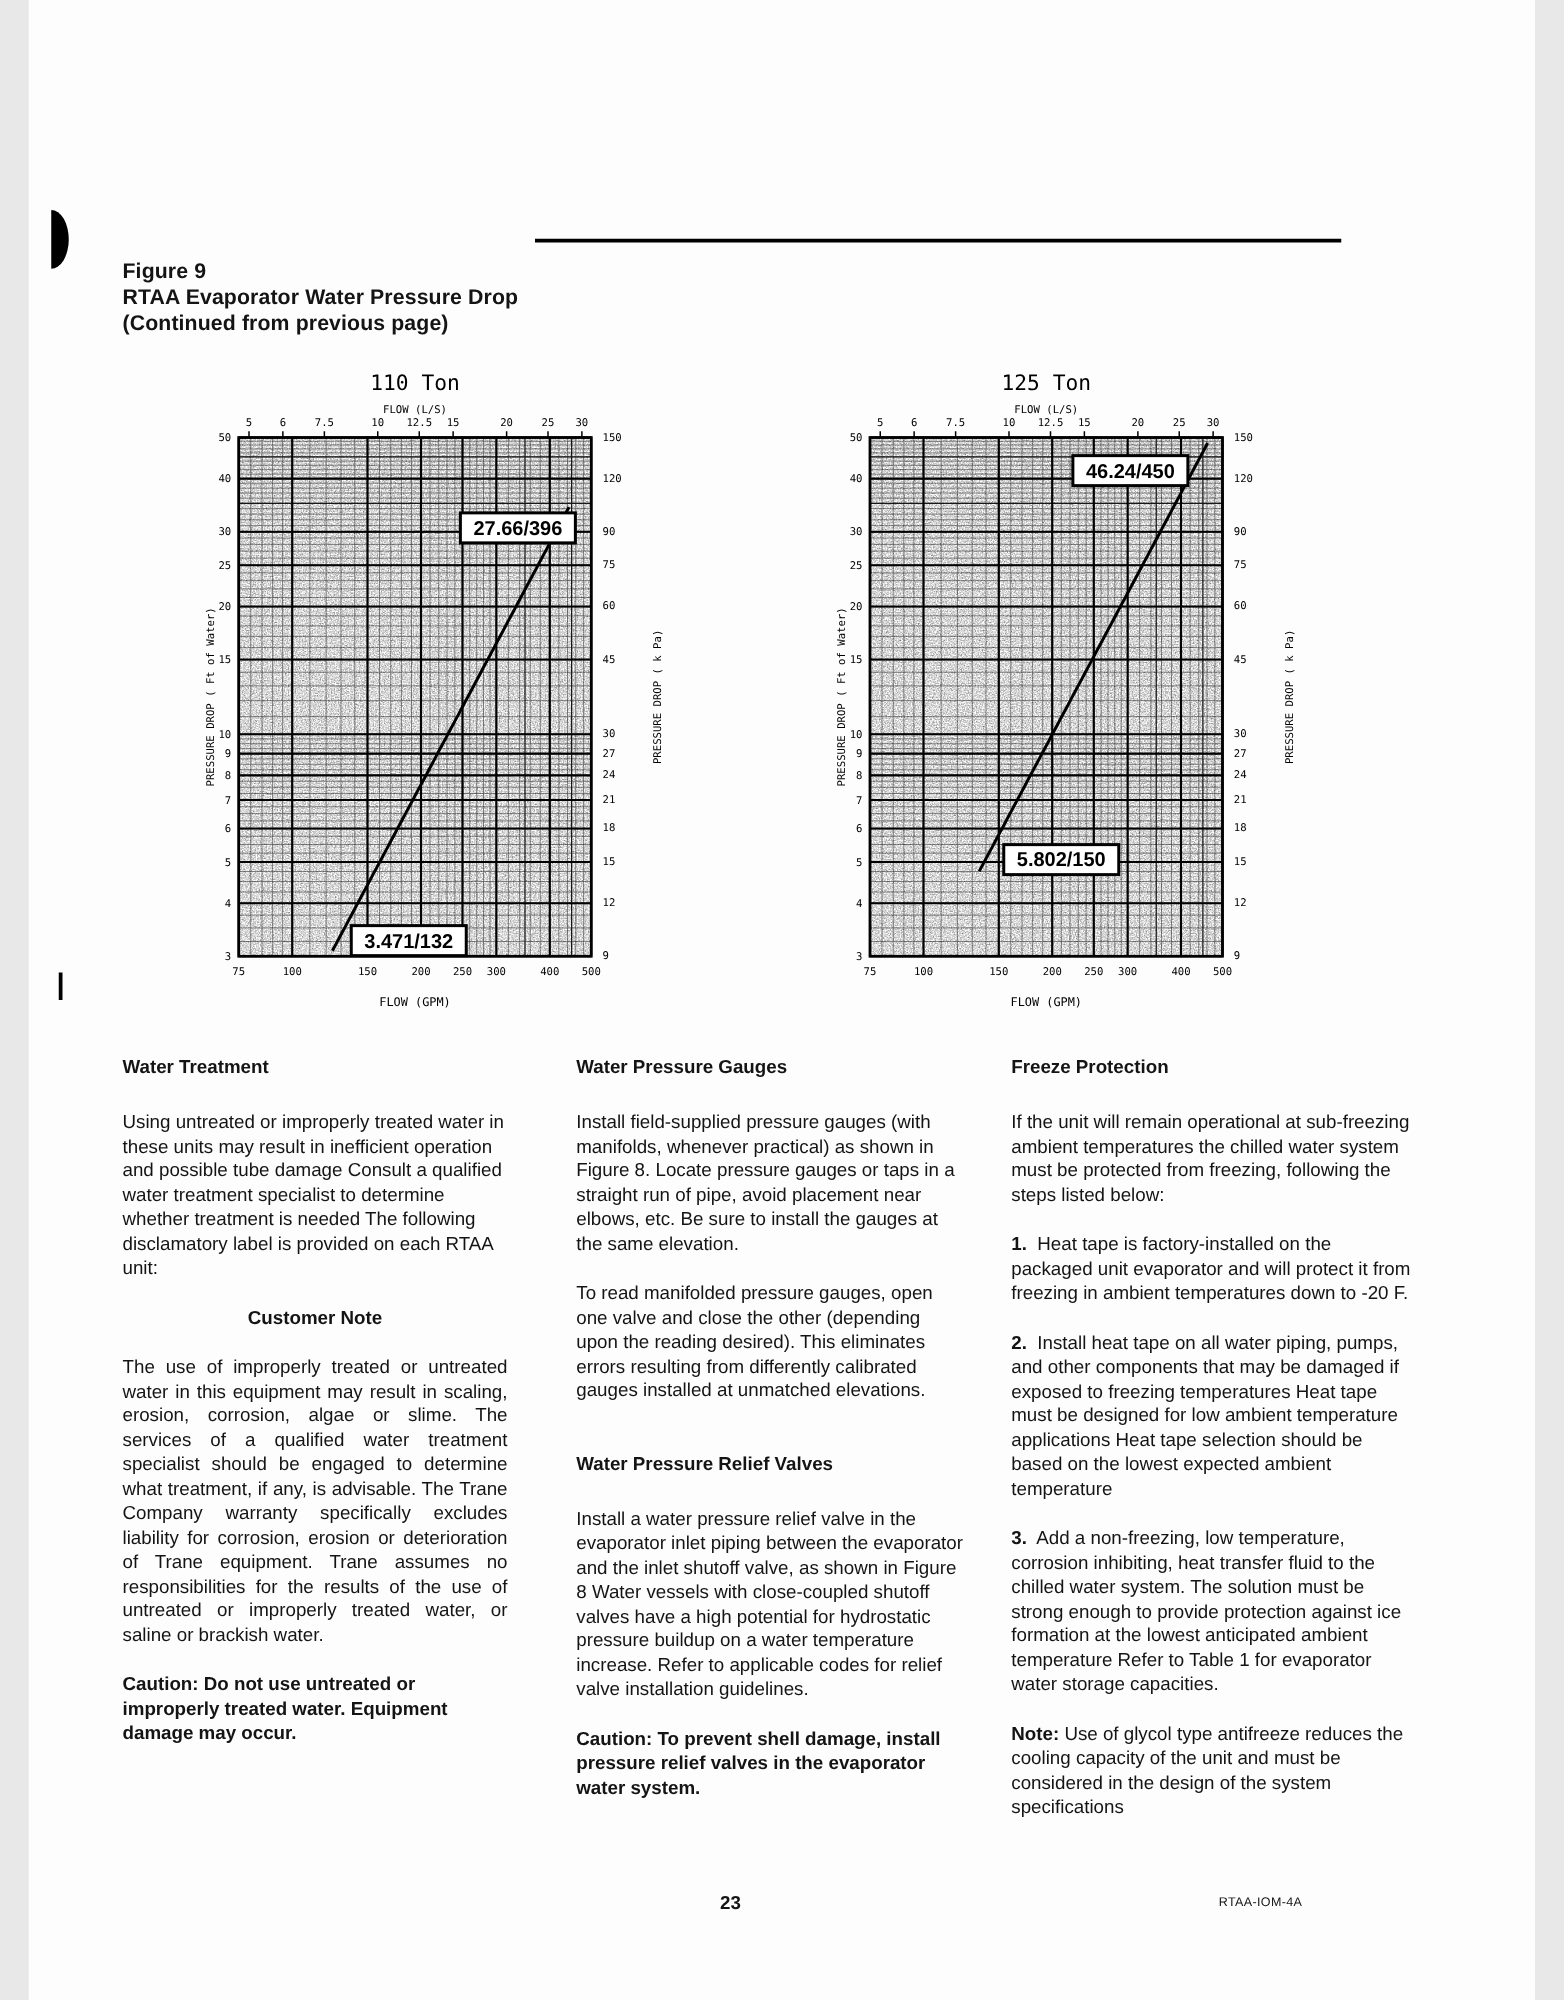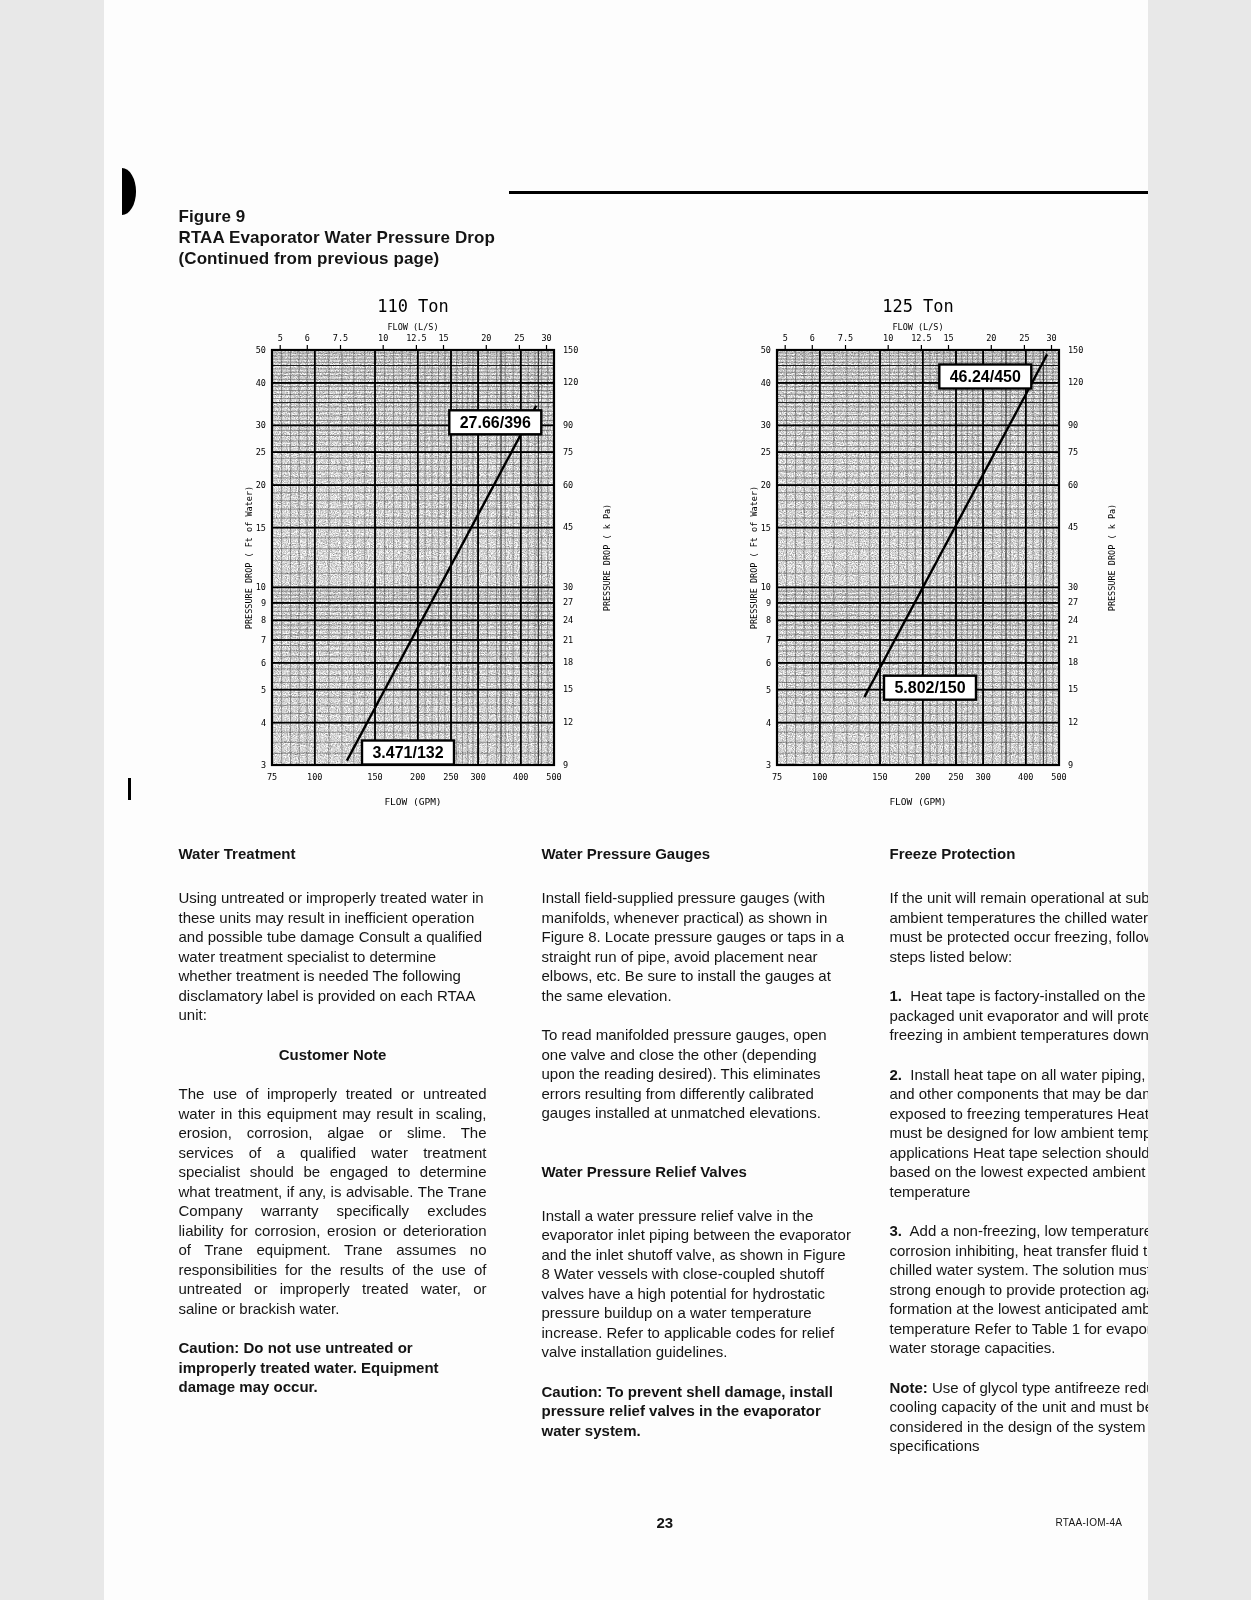--- a/index.html
+++ b/index.html
@@ -1,16 +1,16 @@
 <!DOCTYPE html>
 <html><head>
 <meta charset="utf-8">
 <style>
   html,body{margin:0;padding:0;background:#e8e8e8;}
-  .page{position:relative;width:1044px;height:1600px;background:#fdfdfd;
+  .page{position:relative;width:1205px;height:1600px;background:#fdfdfd;
         font-family:"Liberation Sans",sans-serif;color:#141414;overflow:hidden;margin:0 auto;}
   .artifact-crescent{position:absolute;left:18px;top:168px;width:14px;height:47px;
         background:#000;border-radius:0 100% 100% 0 / 0 50% 50% 0;}
   .artifact-tick{position:absolute;left:24px;top:778px;width:3px;height:22px;background:#000;}
   .top-rule{position:absolute;left:405px;top:191px;width:645px;height:3px;background:#000;}
   .fig-header{position:absolute;left:75px;top:206px;font-weight:bold;font-size:17px;line-height:21px;letter-spacing:.1px;}
   .chart-mount{position:absolute;width:378px;height:520px;}
   #chart0{left:140px;top:290px;}
   #chart1{left:645px;top:290px;}
   .col{position:absolute;top:845px;}
@@ -521,21 +521,21 @@
     <h3>Water Pressure Gauges</h3>
     <p>Install field-supplied pressure gauges (with manifolds, whenever practical) as shown in Figure 8.  Locate pressure gauges or taps in a straight run of pipe, avoid placement near elbows, etc.  Be sure to install the gauges at the same elevation.</p>
     <p>To read manifolded pressure gauges, open one valve and close the other (depending upon the reading desired). This eliminates errors resulting from differently calibrated gauges installed at unmatched elevations.</p>
     <h3 class="spacer-heading">Water Pressure Relief Valves</h3>
     <p>Install a water pressure relief valve in the evaporator inlet piping between the evaporator and the inlet shutoff valve, as shown in Figure 8  Water vessels with close-coupled shutoff valves have a high potential for hydrostatic pressure buildup on a water temperature increase.  Refer to applicable codes for relief valve installation guidelines.</p>
     <p class="caution">Caution: To prevent shell damage, install pressure relief valves in the evaporator water system.</p>
   </div>
 
   <div id="col3" class="col">
     <h3>Freeze Protection</h3>
-    <p>If the unit will remain operational at sub-freezing ambient temperatures  the chilled water system must be protected occur freezing, following the steps listed below:</p>
+    <p>If the unit will remain operational at sub-freezing ambient temperatures  the chilled water system must be protected from freezing, following the steps listed below:</p>
     <p><span class="bnum">1.</span>&nbsp; <span>Heat tape is factory-installed on the packaged unit evaporator and will protect it from freezing in ambient temperatures down to -20 F.</span></p>
     <p><span class="bnum">2.</span>&nbsp; <span>Install heat tape on all water piping, pumps, and other components that may be damaged if exposed to freezing temperatures  Heat tape must be designed for low ambient temperature applications Heat tape selection should be based on the lowest expected ambient temperature</span></p>
     <p><span class="bnum">3.</span>&nbsp; <span>Add a non-freezing, low temperature, corrosion inhibiting, heat transfer fluid to the chilled water system.  The solution must be strong enough to provide protection against ice formation at the lowest anticipated ambient temperature Refer to Table 1 for evaporator water storage capacities.</span></p>
     <p><span class="bnum">Note:</span> <span>Use of glycol type antifreeze reduces the cooling capacity of the unit and must be considered in the design of the system specifications</span></p>
   </div>
 
   <div class="page-num">23</div>
   <div class="doc-code">RTAA-IOM-4A</div>
 
 </div>

